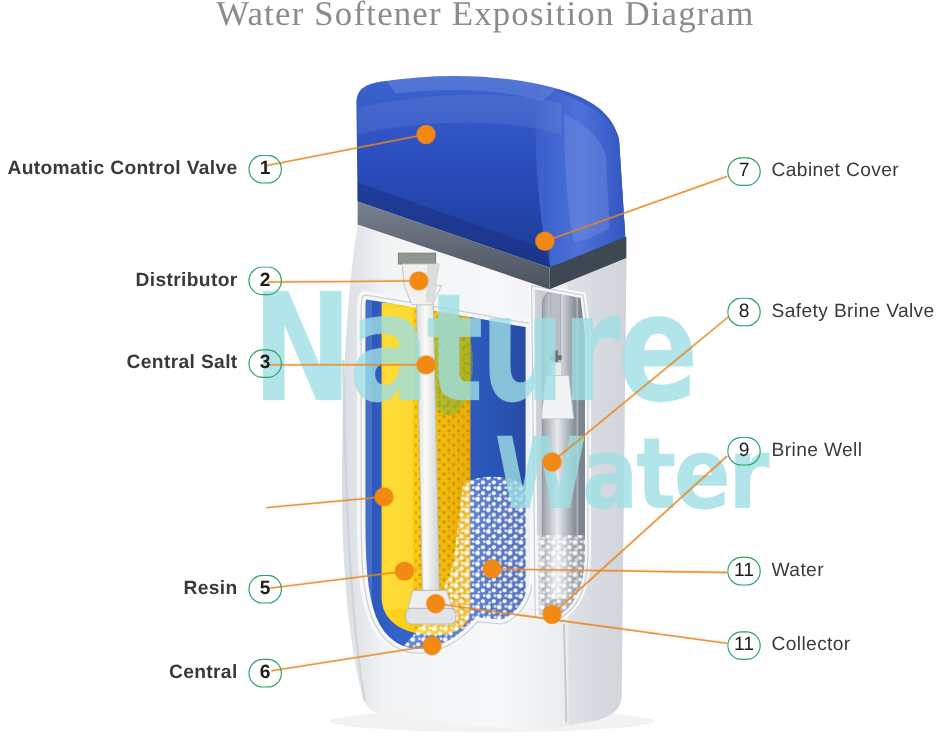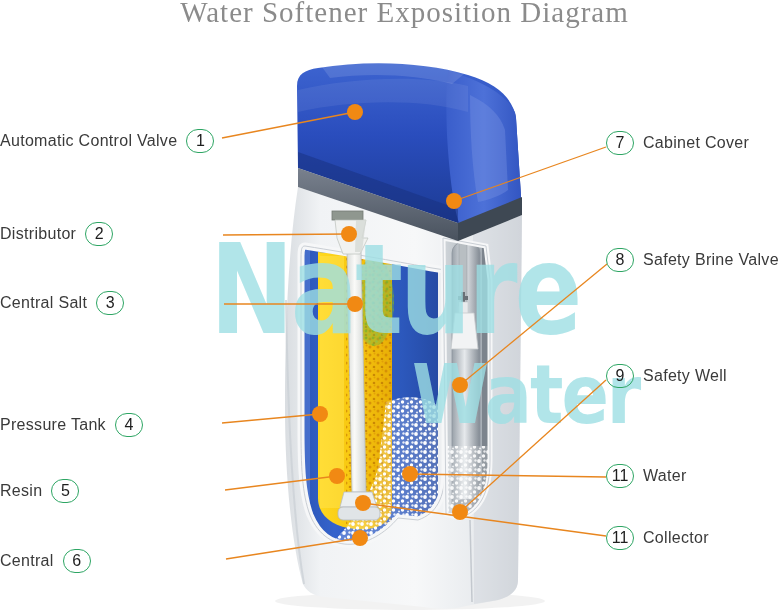--- a/index.html
+++ b/index.html
@@ -8,21 +8,21 @@
   .page-title{position:absolute;left:0;top:-4px;width:100%;margin:0;
       text-align:center;padding-left:26px;box-sizing:border-box;
       font-family:"Liberation Serif","DejaVu Serif",serif;font-weight:normal;
       font-size:29px;letter-spacing:1px;color:var(--title-text,#8b8b8b);}
   .diagram-svg{position:absolute;left:0;top:0;width:783px;height:613px;}
   .callout{position:absolute;display:flex;align-items:center;gap:9px;z-index:5;}
   .callout .txt{font-size:16px;letter-spacing:.3px;color:var(--label-text,#3a3a3a);white-space:nowrap;}
   .badge{min-width:22px;height:22px;padding:0 2px;border:1.6px solid var(--badge-ring,#2da563);
       border-radius:14px;display:flex;align-items:center;justify-content:center;
       font-size:16px;color:#1e1e1e;background:transparent;box-sizing:content-box;}
-  .callout.left{left:0;width:223px;}
+  .callout.left{left:12px;width:223px;justify-content:flex-end;font-weight:bold;}
   .callout.right{left:606px;}
 </style>
 </head>
 <body>
 
 <div class="page">
 
   <h1 class="page-title">Water Softener Exposition Diagram</h1>
 
   <svg class="diagram-svg" viewBox="0 0 783 613" xmlns="http://www.w3.org/2000/svg">
@@ -234,44 +234,40 @@
     <span class="badge">1</span>
   </div>
   <div class="callout left" style="top:222px">
     <span class="txt">Distributor</span>
     <span class="badge">2</span>
   </div>
   <div class="callout left" style="top:291px">
     <span class="txt">Central Salt</span>
     <span class="badge">3</span>
   </div>
-  <div class="callout left" style="top:413px">
-    <span class="txt">Pressure Tank</span>
-    <span class="badge">4</span>
-  </div>
   <div class="callout left" style="top:479px">
     <span class="txt">Resin</span>
     <span class="badge">5</span>
   </div>
   <div class="callout left" style="top:549px">
     <span class="txt">Central</span>
     <span class="badge">6</span>
   </div>
 
   <div class="callout right" style="top:131px">
     <span class="badge">7</span>
     <span class="txt">Cabinet Cover</span>
   </div>
   <div class="callout right" style="top:248px">
     <span class="badge">8</span>
     <span class="txt">Safety Brine Valve</span>
   </div>
   <div class="callout right" style="top:364px">
     <span class="badge">9</span>
-    <span class="txt">Safety Well</span>
+    <span class="txt">Brine Well</span>
   </div>
   <div class="callout right" style="top:464px">
     <span class="badge">11</span>
     <span class="txt">Water</span>
   </div>
   <div class="callout right" style="top:526px">
     <span class="badge">11</span>
     <span class="txt">Collector</span>
   </div>
 

